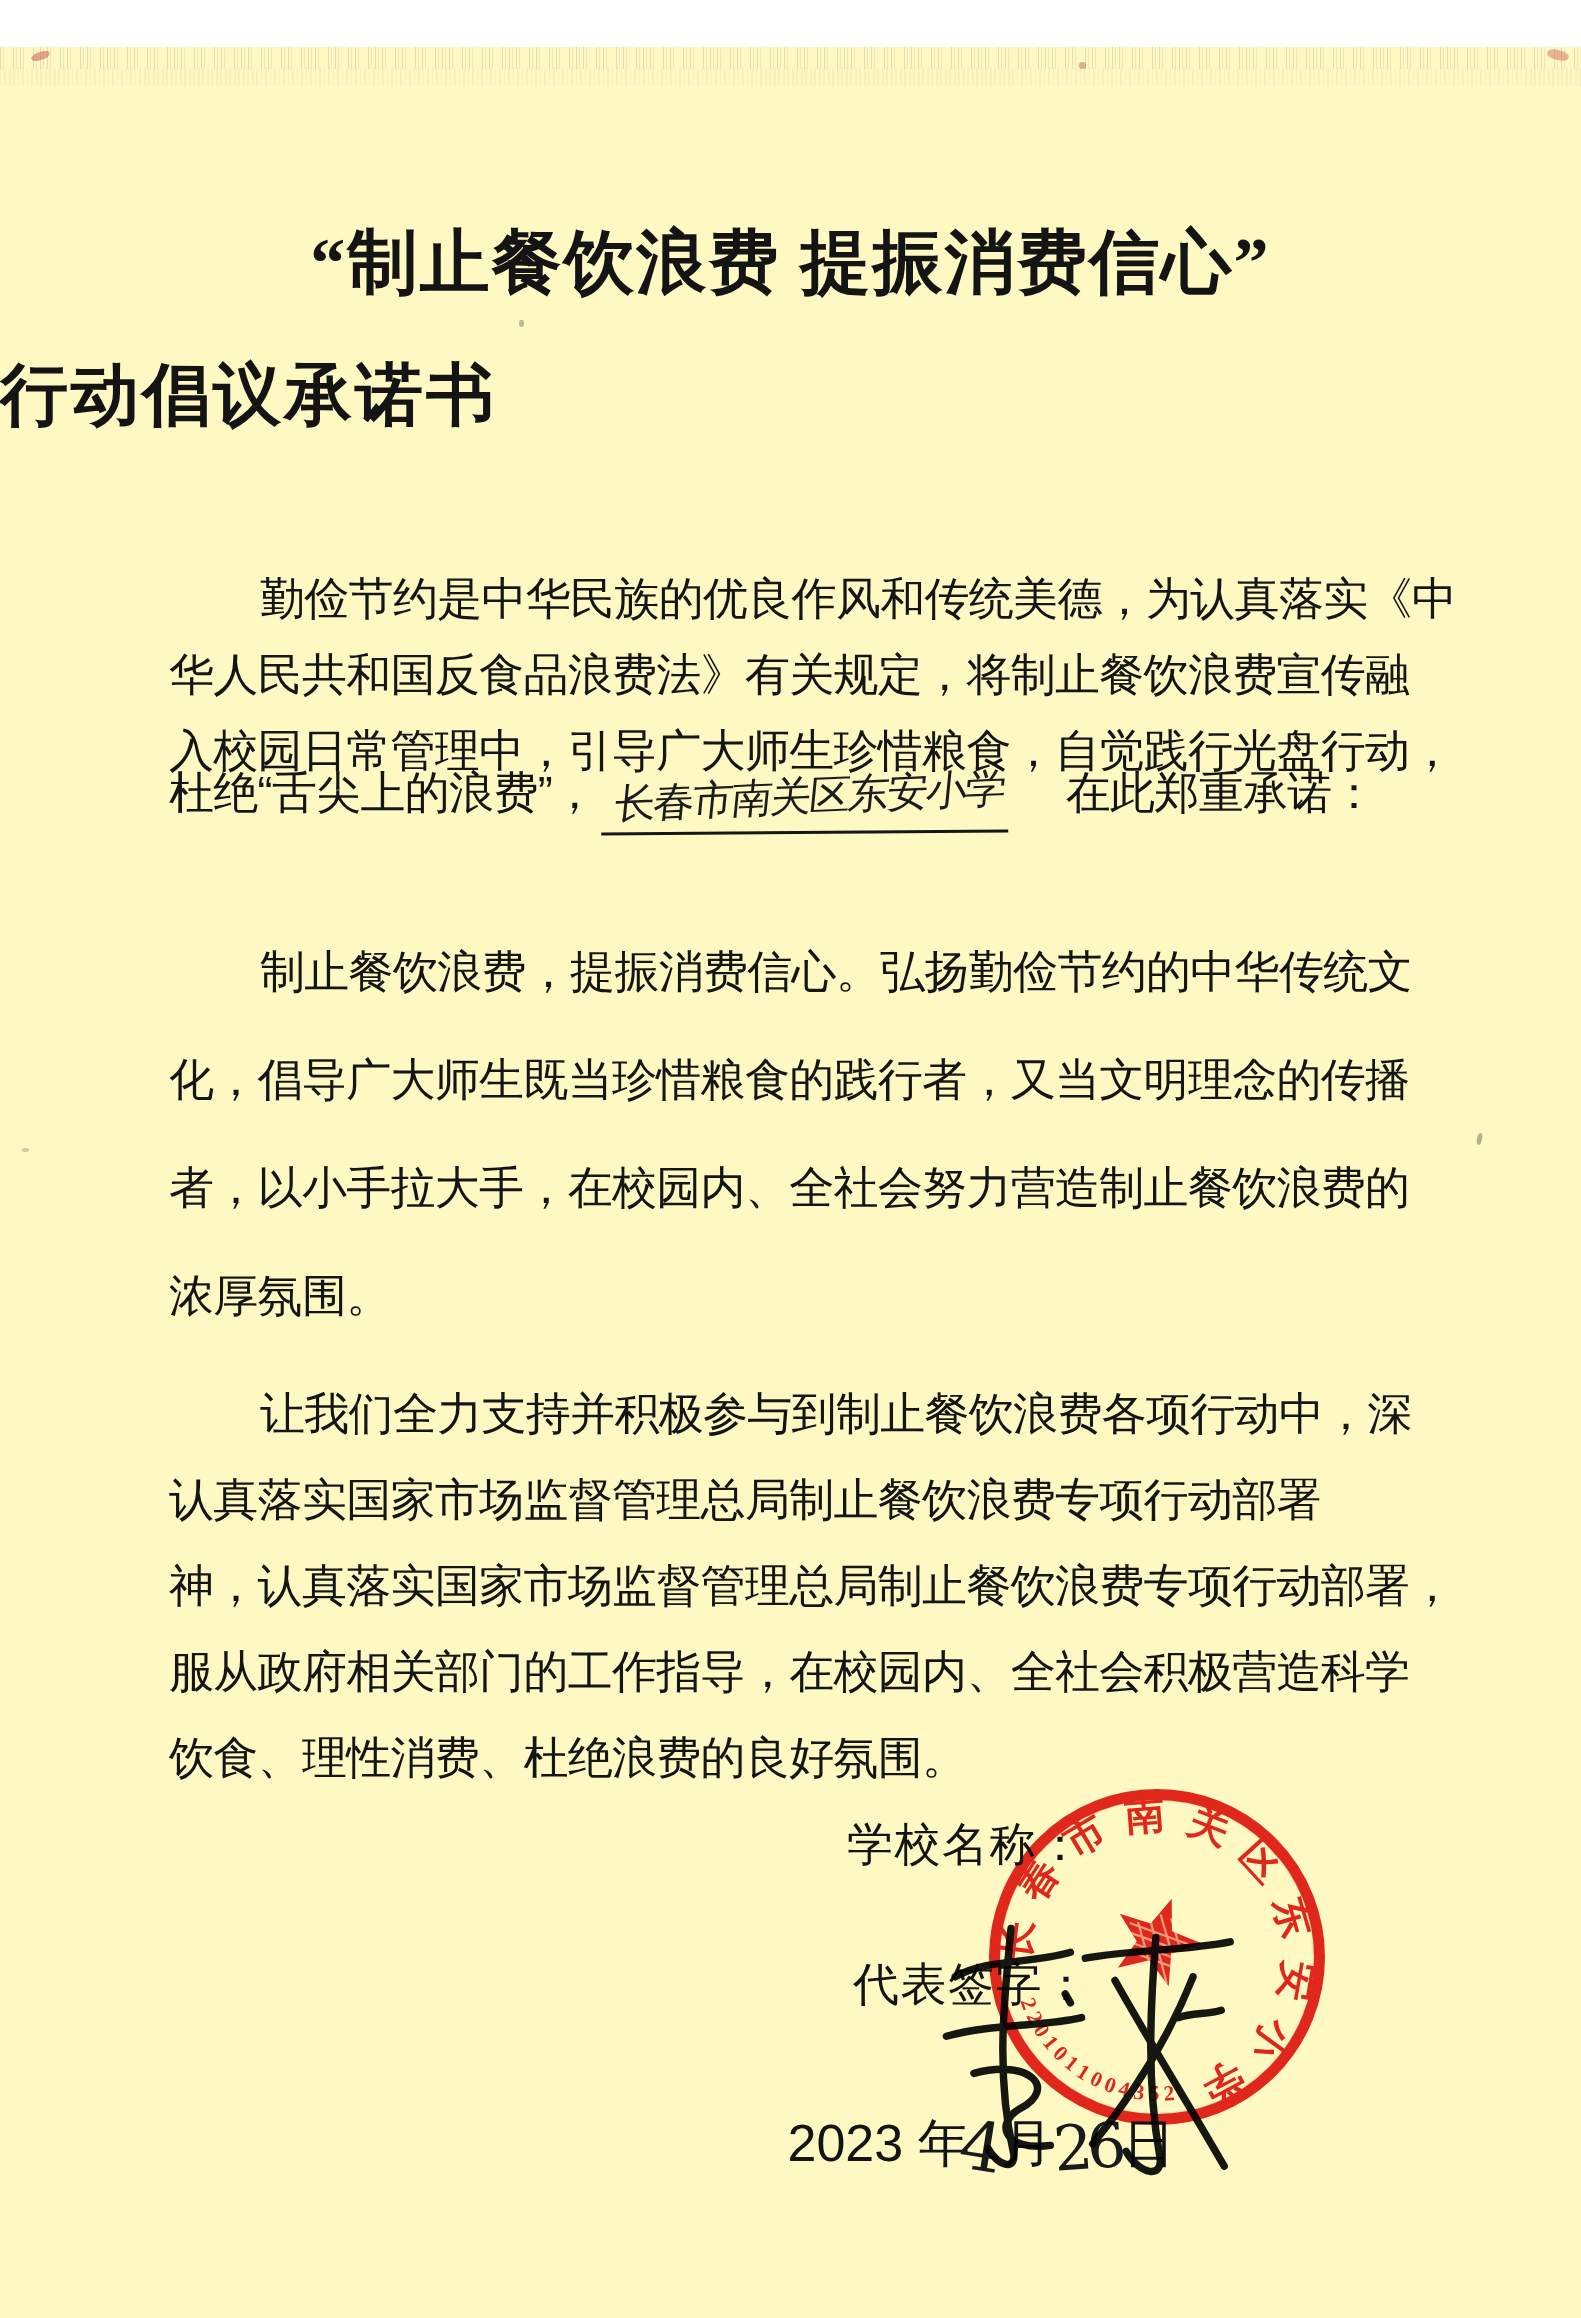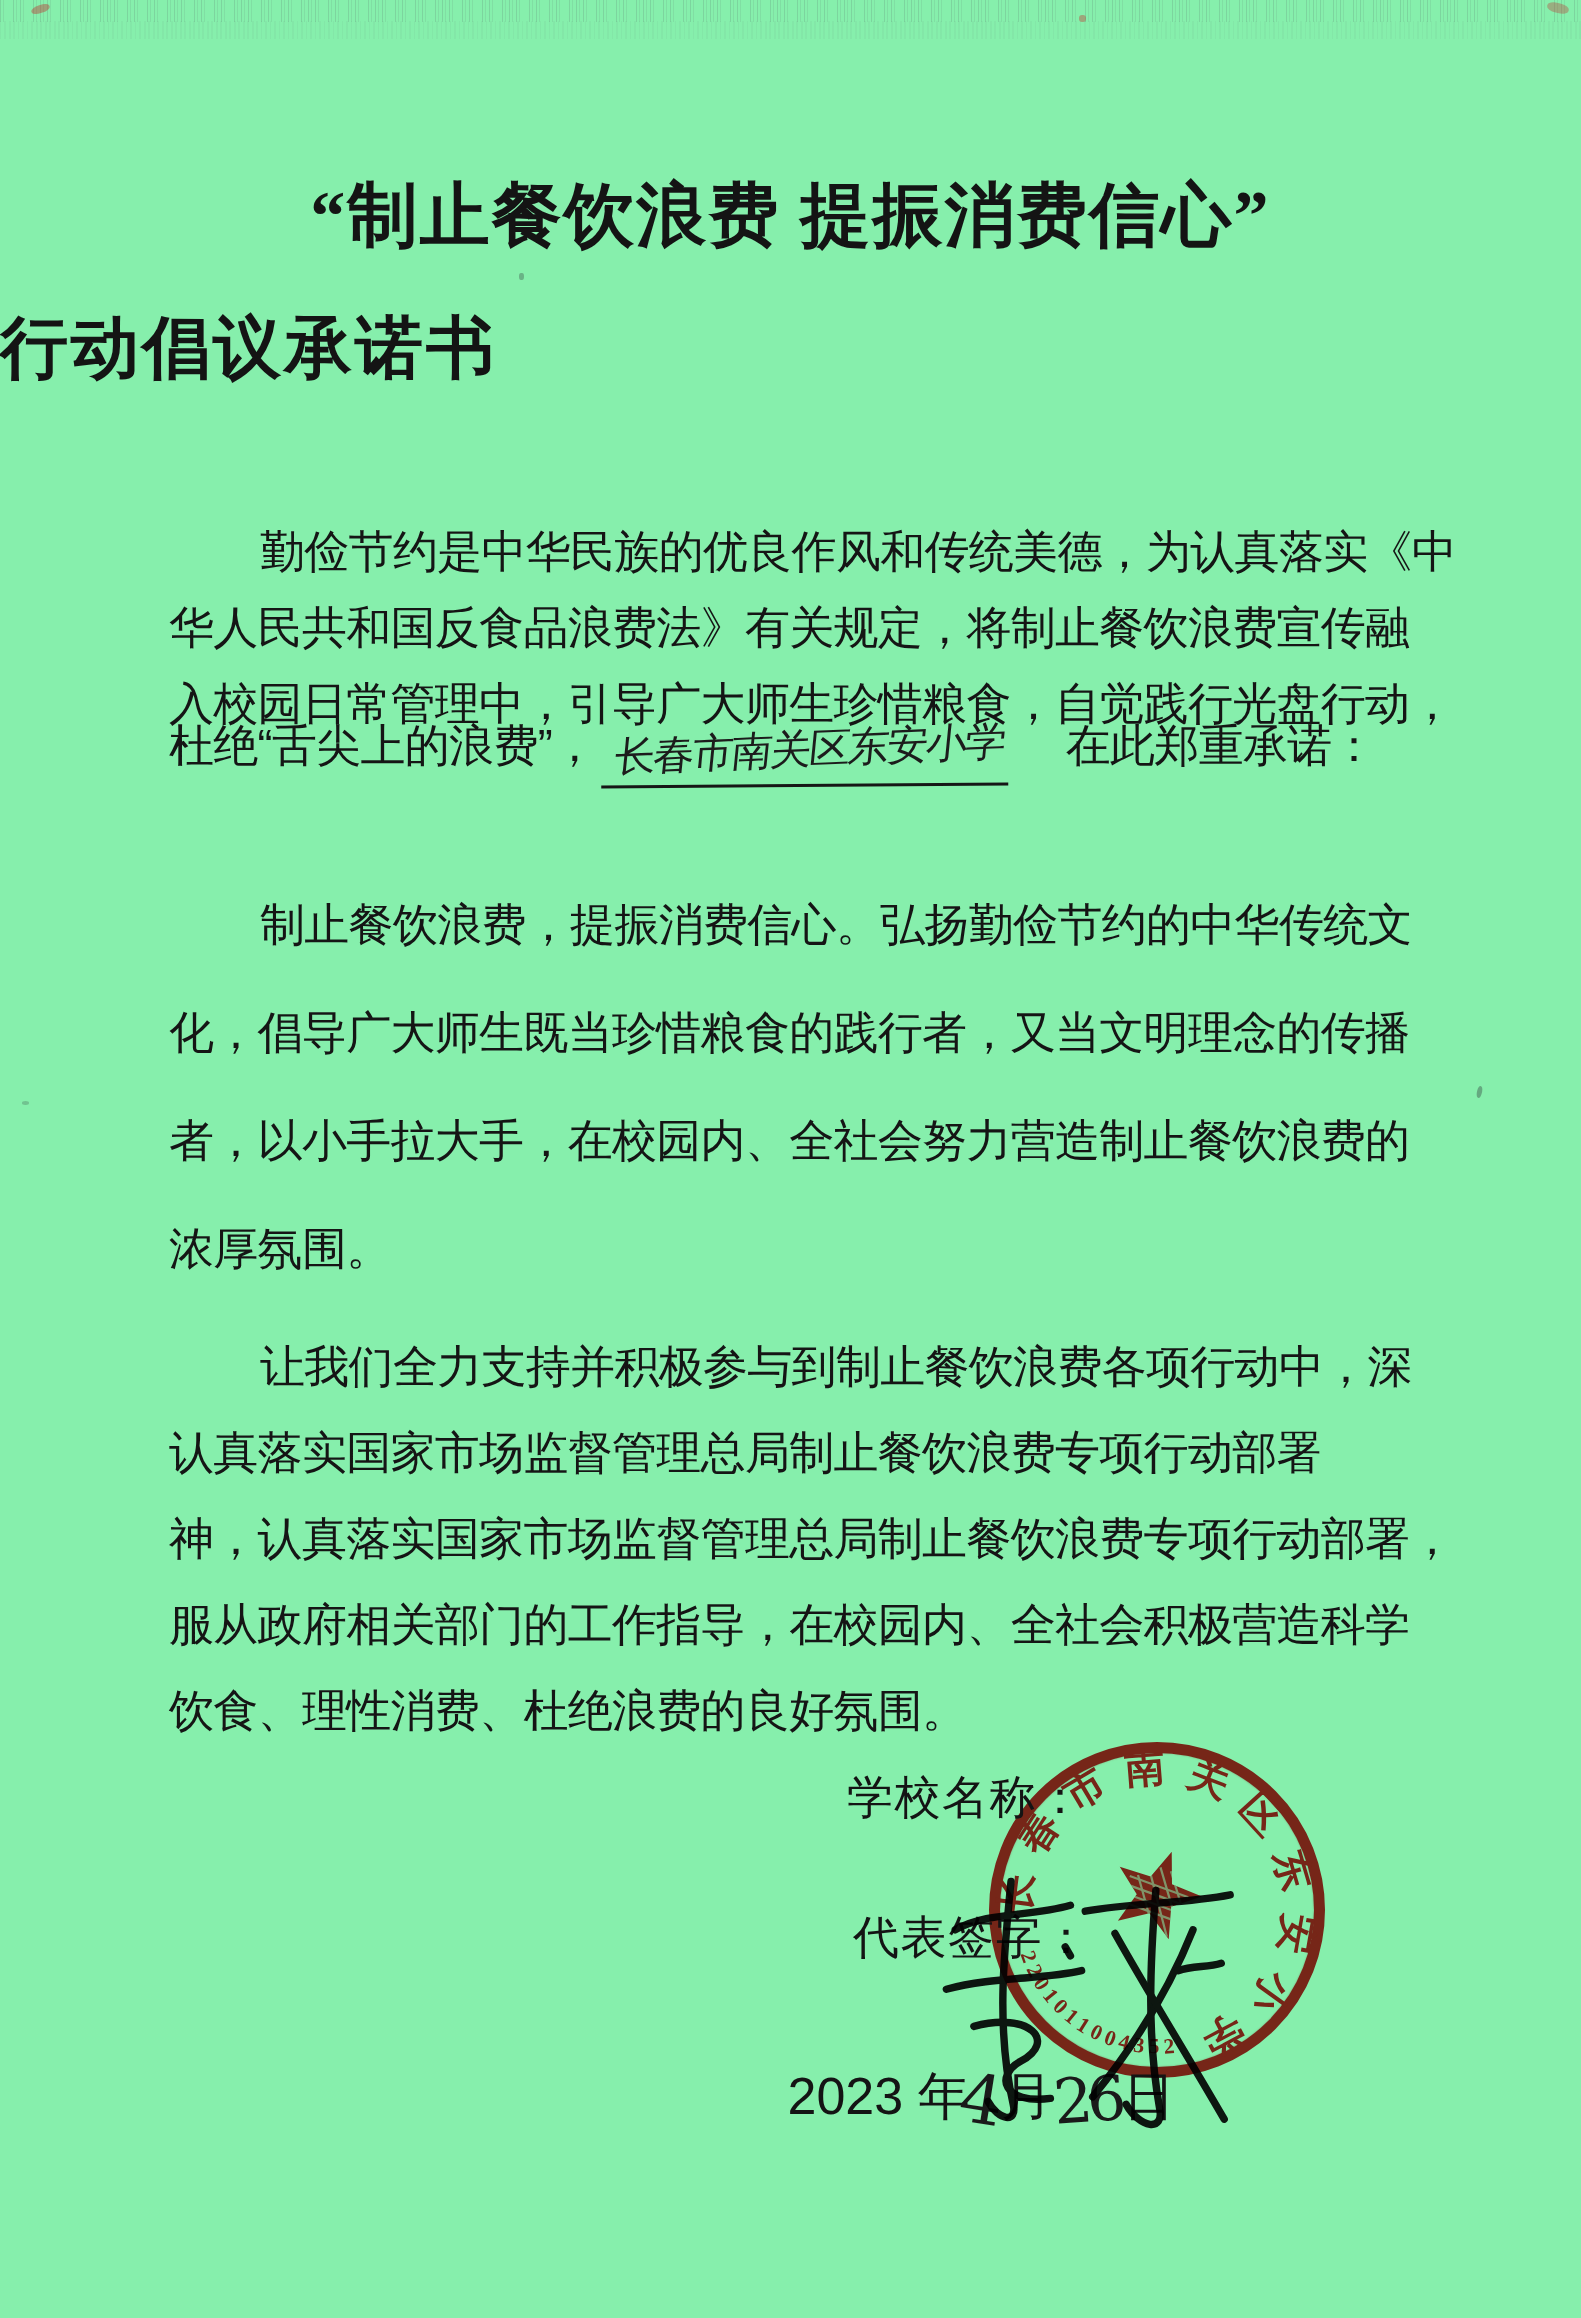--- a/index.html
+++ b/index.html
@@ -1,18 +1,18 @@
 <!DOCTYPE html>
 <html style="--seal-red: #e01f1a; --ink: #1b1b1b; --paper: #ffffff;font-size:12px"><head>
 <meta charset="utf-8">
 <style>
   html,body{margin:0;padding:0;background:#ffffff;}
   body{width:1581px;height:2319px;position:relative;overflow:hidden;
        font-family:"Liberation Sans",sans-serif;color:var(--ink,#1b1b1b);}
-  .page{position:absolute;inset:0;background:#86efac;}
+  .page{position:absolute;inset:0;background:#fef9c3;margin-top:47px;}
 
   
   .noise{position:absolute;left:0;width:100%;pointer-events:none;}
   .noise-a{top:0;height:22px;opacity:.45;filter:blur(0.3px);
     background:repeating-linear-gradient(90deg,rgba(75,75,85,.35) 0 0.7px,transparent 0.7px 3px,rgba(75,75,85,.22) 3px 3.7px,transparent 3.7px 6.7px);}
   .noise-b{top:21px;height:18px;opacity:.14;
     background:repeating-linear-gradient(90deg,rgba(75,75,85,.35) 0 1.5px,transparent 1.5px 4.5px);}
 
   .speck{position:absolute;border-radius:45%;}
   .speck-r1{left:31px;top:5.2px;width:19.3px;height:8.2px;background:rgba(190,50,48,.42);transform:rotate(-18deg);}

